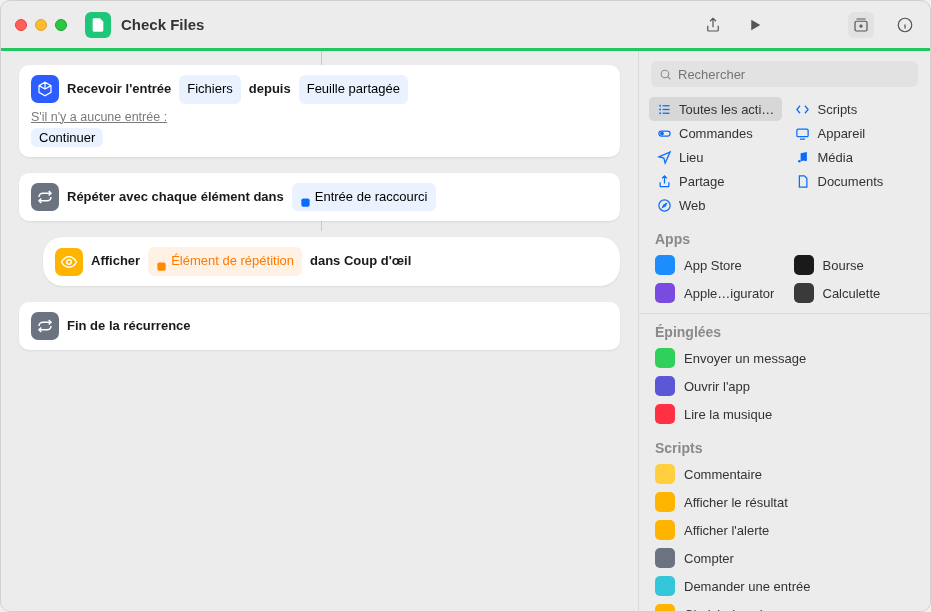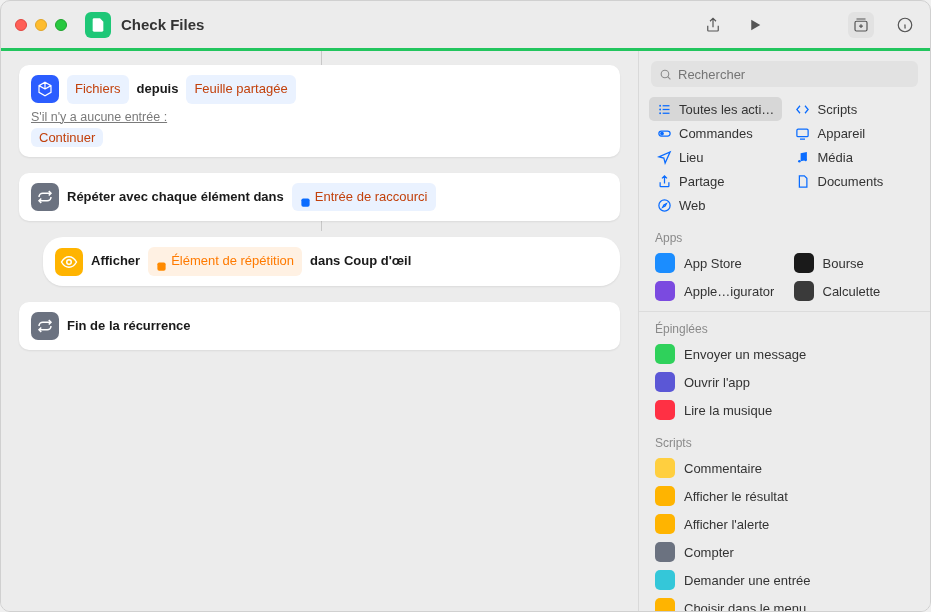--- a/index.html
+++ b/index.html
@@ -73,21 +73,21 @@
 }
 .action-icon svg { width:18px; height:18px; }
 .ai-blue { background:#2b5dff; }
 .ai-blue svg { stroke:#fff; fill:none; stroke-width:1.6;}
 .ai-grey { background:#6b7280; }
 .ai-grey svg { fill:#fff; }
 .ai-yellow { background:#ffb400; }
 .ai-yellow svg { fill:#fff; stroke:#fff; }
 .token {
   background:#eaf2ff;
-  color:#c2410c;
+  color:#000000;
   padding:2px 8px;
   border-radius:6px;
   font-size:13px;
   font-weight:500;
   display:inline-flex; align-items:center; gap:4px;
 }
 .token.orange { background:#fff1e3; color:#ff7a00;}
 .token .tok-ic { width:11px; height:11px; display:inline-block;}
 .token .tok-ic svg{width:11px;height:11px;}
 .sub { color:#7a7a7a; font-size:12.5px; font-weight:500; margin-top:6px; margin-left:36px;}
@@ -112,21 +112,21 @@
 .cats { display:grid; grid-template-columns:1fr 1fr; gap:0 6px; padding:2px 10px 8px;}
 .cat {
   display:flex; align-items:center; gap:7px;
   padding:4px 7px; border-radius:5px;
   font-size:13px; color:#333;
   white-space:nowrap; overflow:hidden; text-overflow:ellipsis;
 }
 .cat.selected { background:#d7d7d7; }
 .cat .cic { width:16px; height:16px; display:flex;align-items:center;justify-content:center; flex-shrink:0;}
 .cat .cic svg { width:15px; height:15px;}
-.section-h { font-size:12px; font-weight:400; color:#8a8a8a; padding:6px 16px 2px; }
+.section-h { font-size:14px; font-weight:700; color:#8a8a8a; padding:6px 16px 2px; }
 .app-list { padding:2px 10px 6px; overflow-y:auto;}
 .app-row {
   display:flex; align-items:center; gap:9px;
   padding:4px 6px; border-radius:5px;
   font-size:13px; color:#333;
 }
 .app-row .aicon {
   width:20px; height:20px; border-radius:5px;
   display:flex;align-items:center;justify-content:center;
   font-size:12px; color:#fff; flex-shrink:0;
@@ -186,20 +186,21 @@
     <div class="editor">
       <div class="vline"></div>
 
       <div class="card">
         <div class="card-row">
           <div class="action-icon ai-blue">
             <svg viewBox="0 0 24 24">
                 <path d="M12 3l8 4.5v9L12 21l-8-4.5v-9L12 3zM12 3v9m0 0l8-4.5M12 12l-8-4.5"></path>
               </svg>
           </div>
+          <span class="plain">Recevoir l'entrée</span>
           <span class="token">Fichiers</span>
           <span class="plain">depuis</span>
           <span class="token">Feuille partagée</span>
         </div>
         <div class="sub" style="margin-left:0;text-decoration:underline;">
           <span>S'il n'y a aucune entrée :</span><br>
           <span class="token">Continuer</span>
         </div>
       </div>
 

